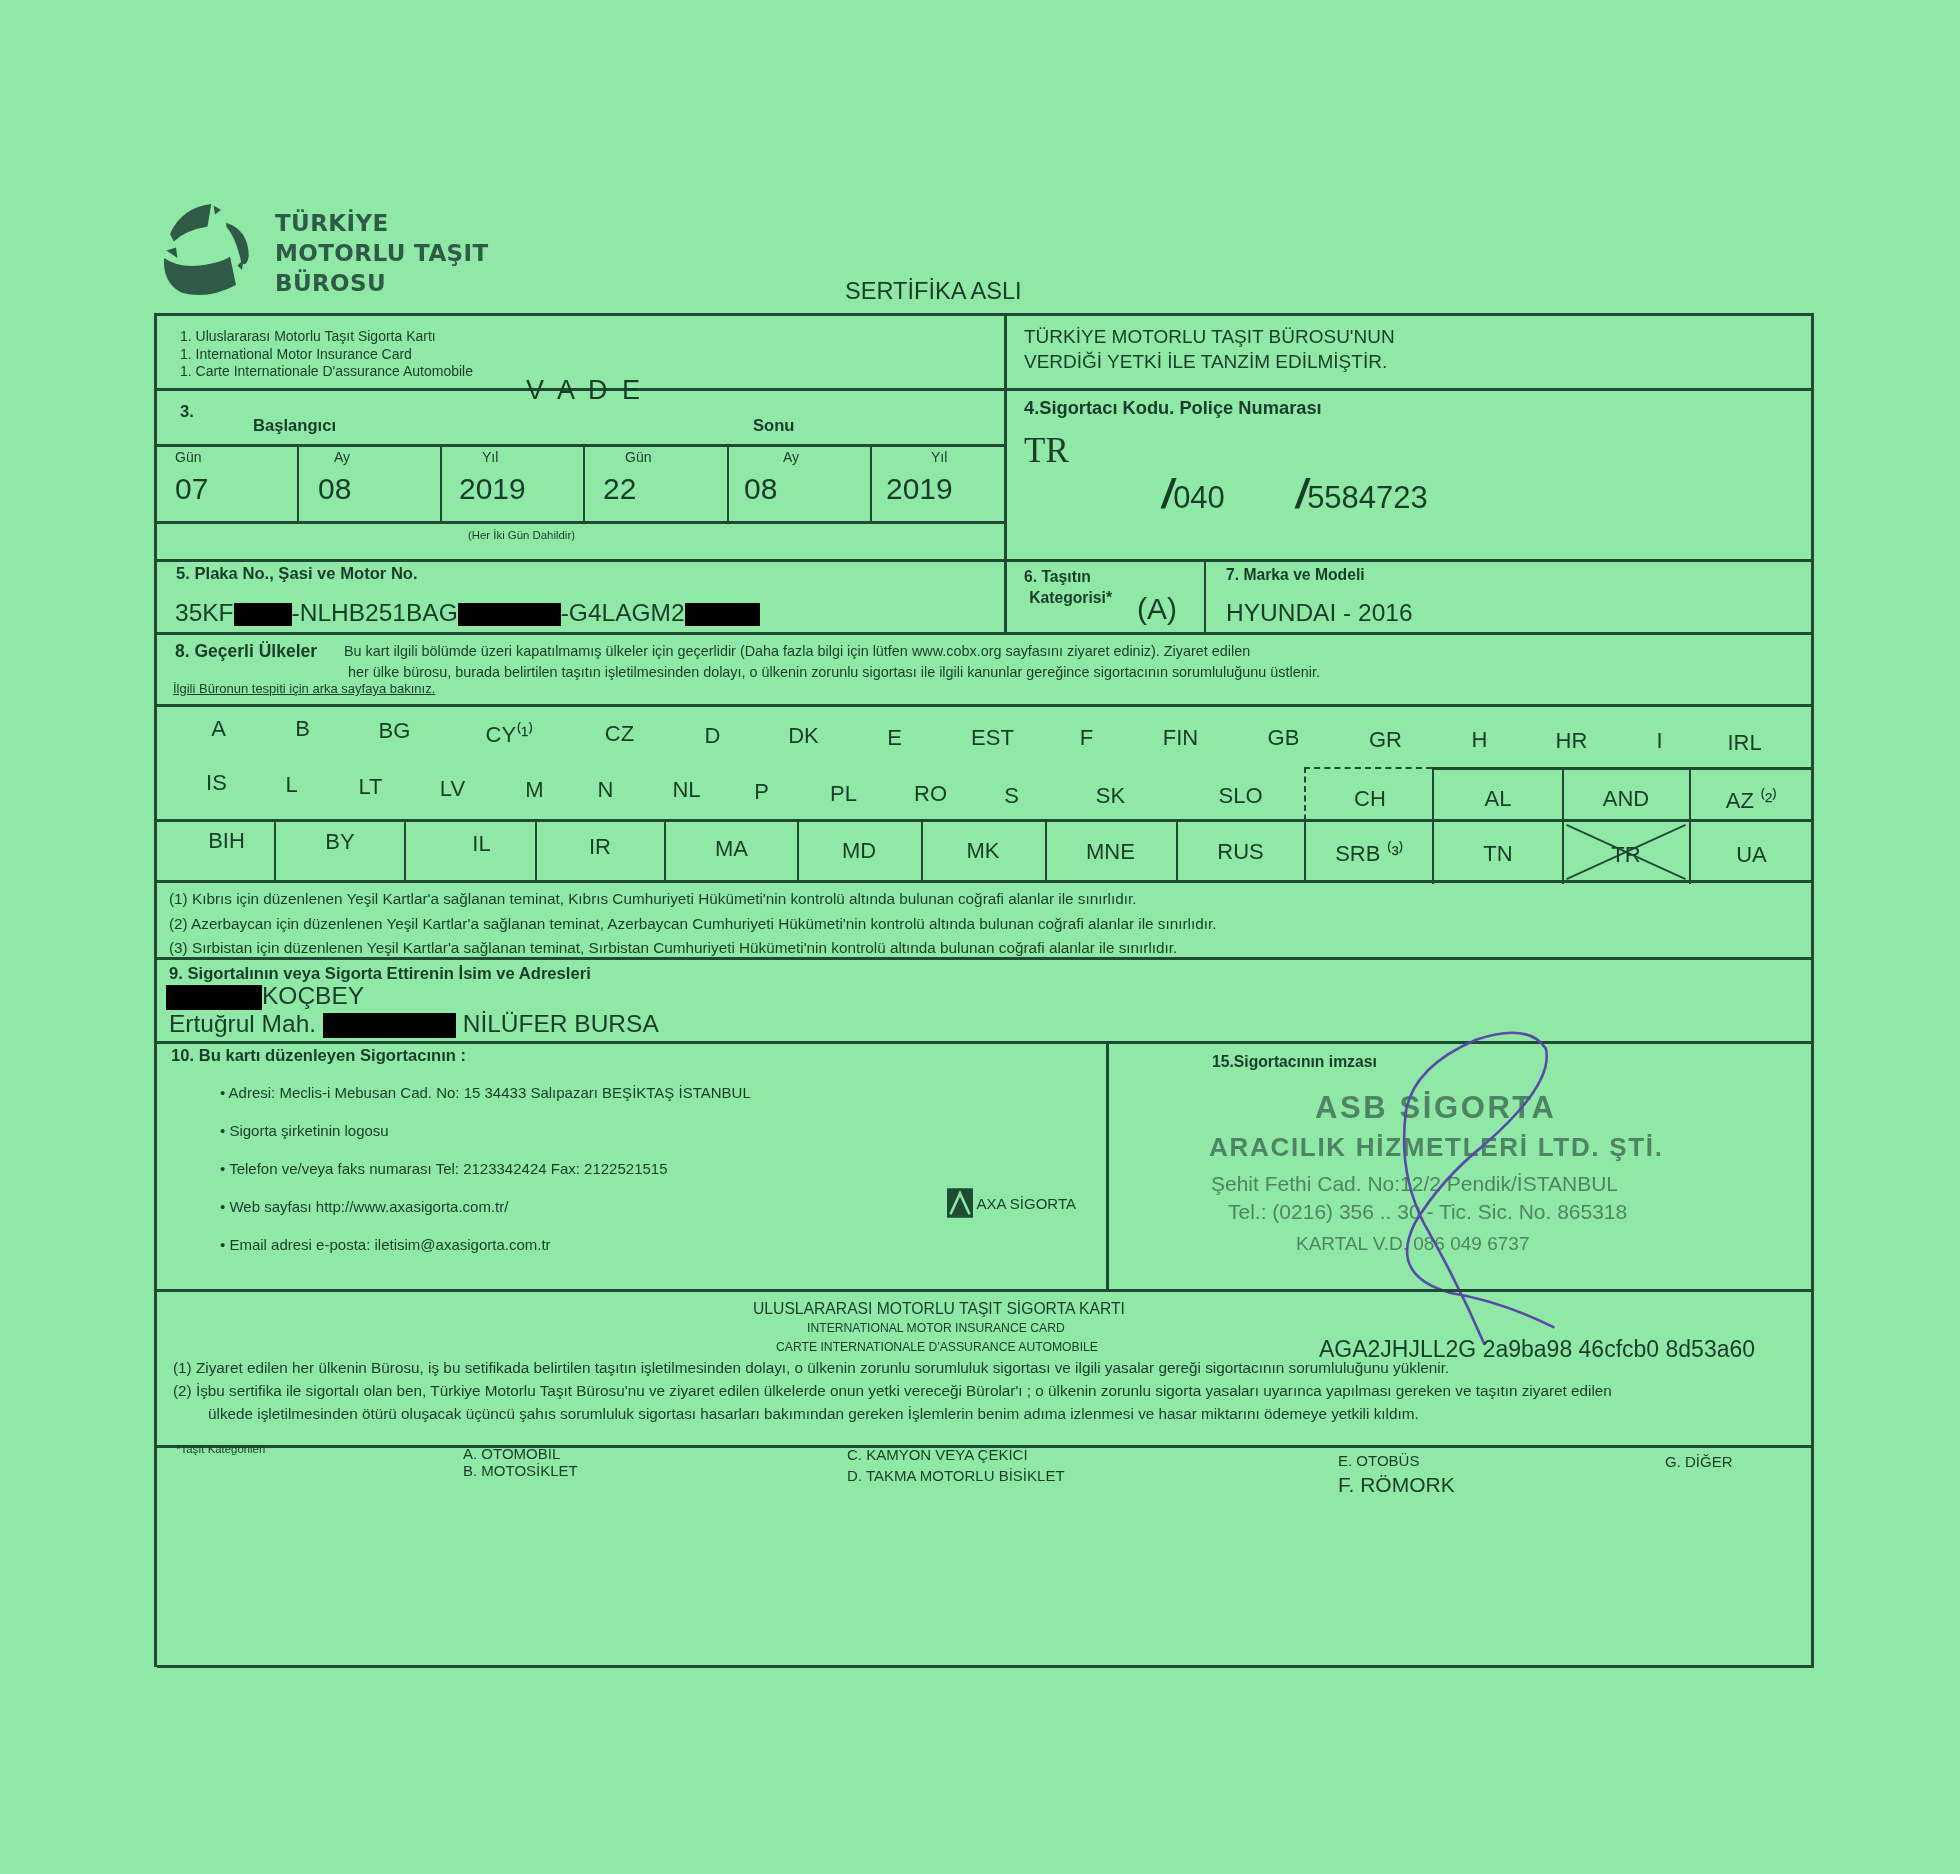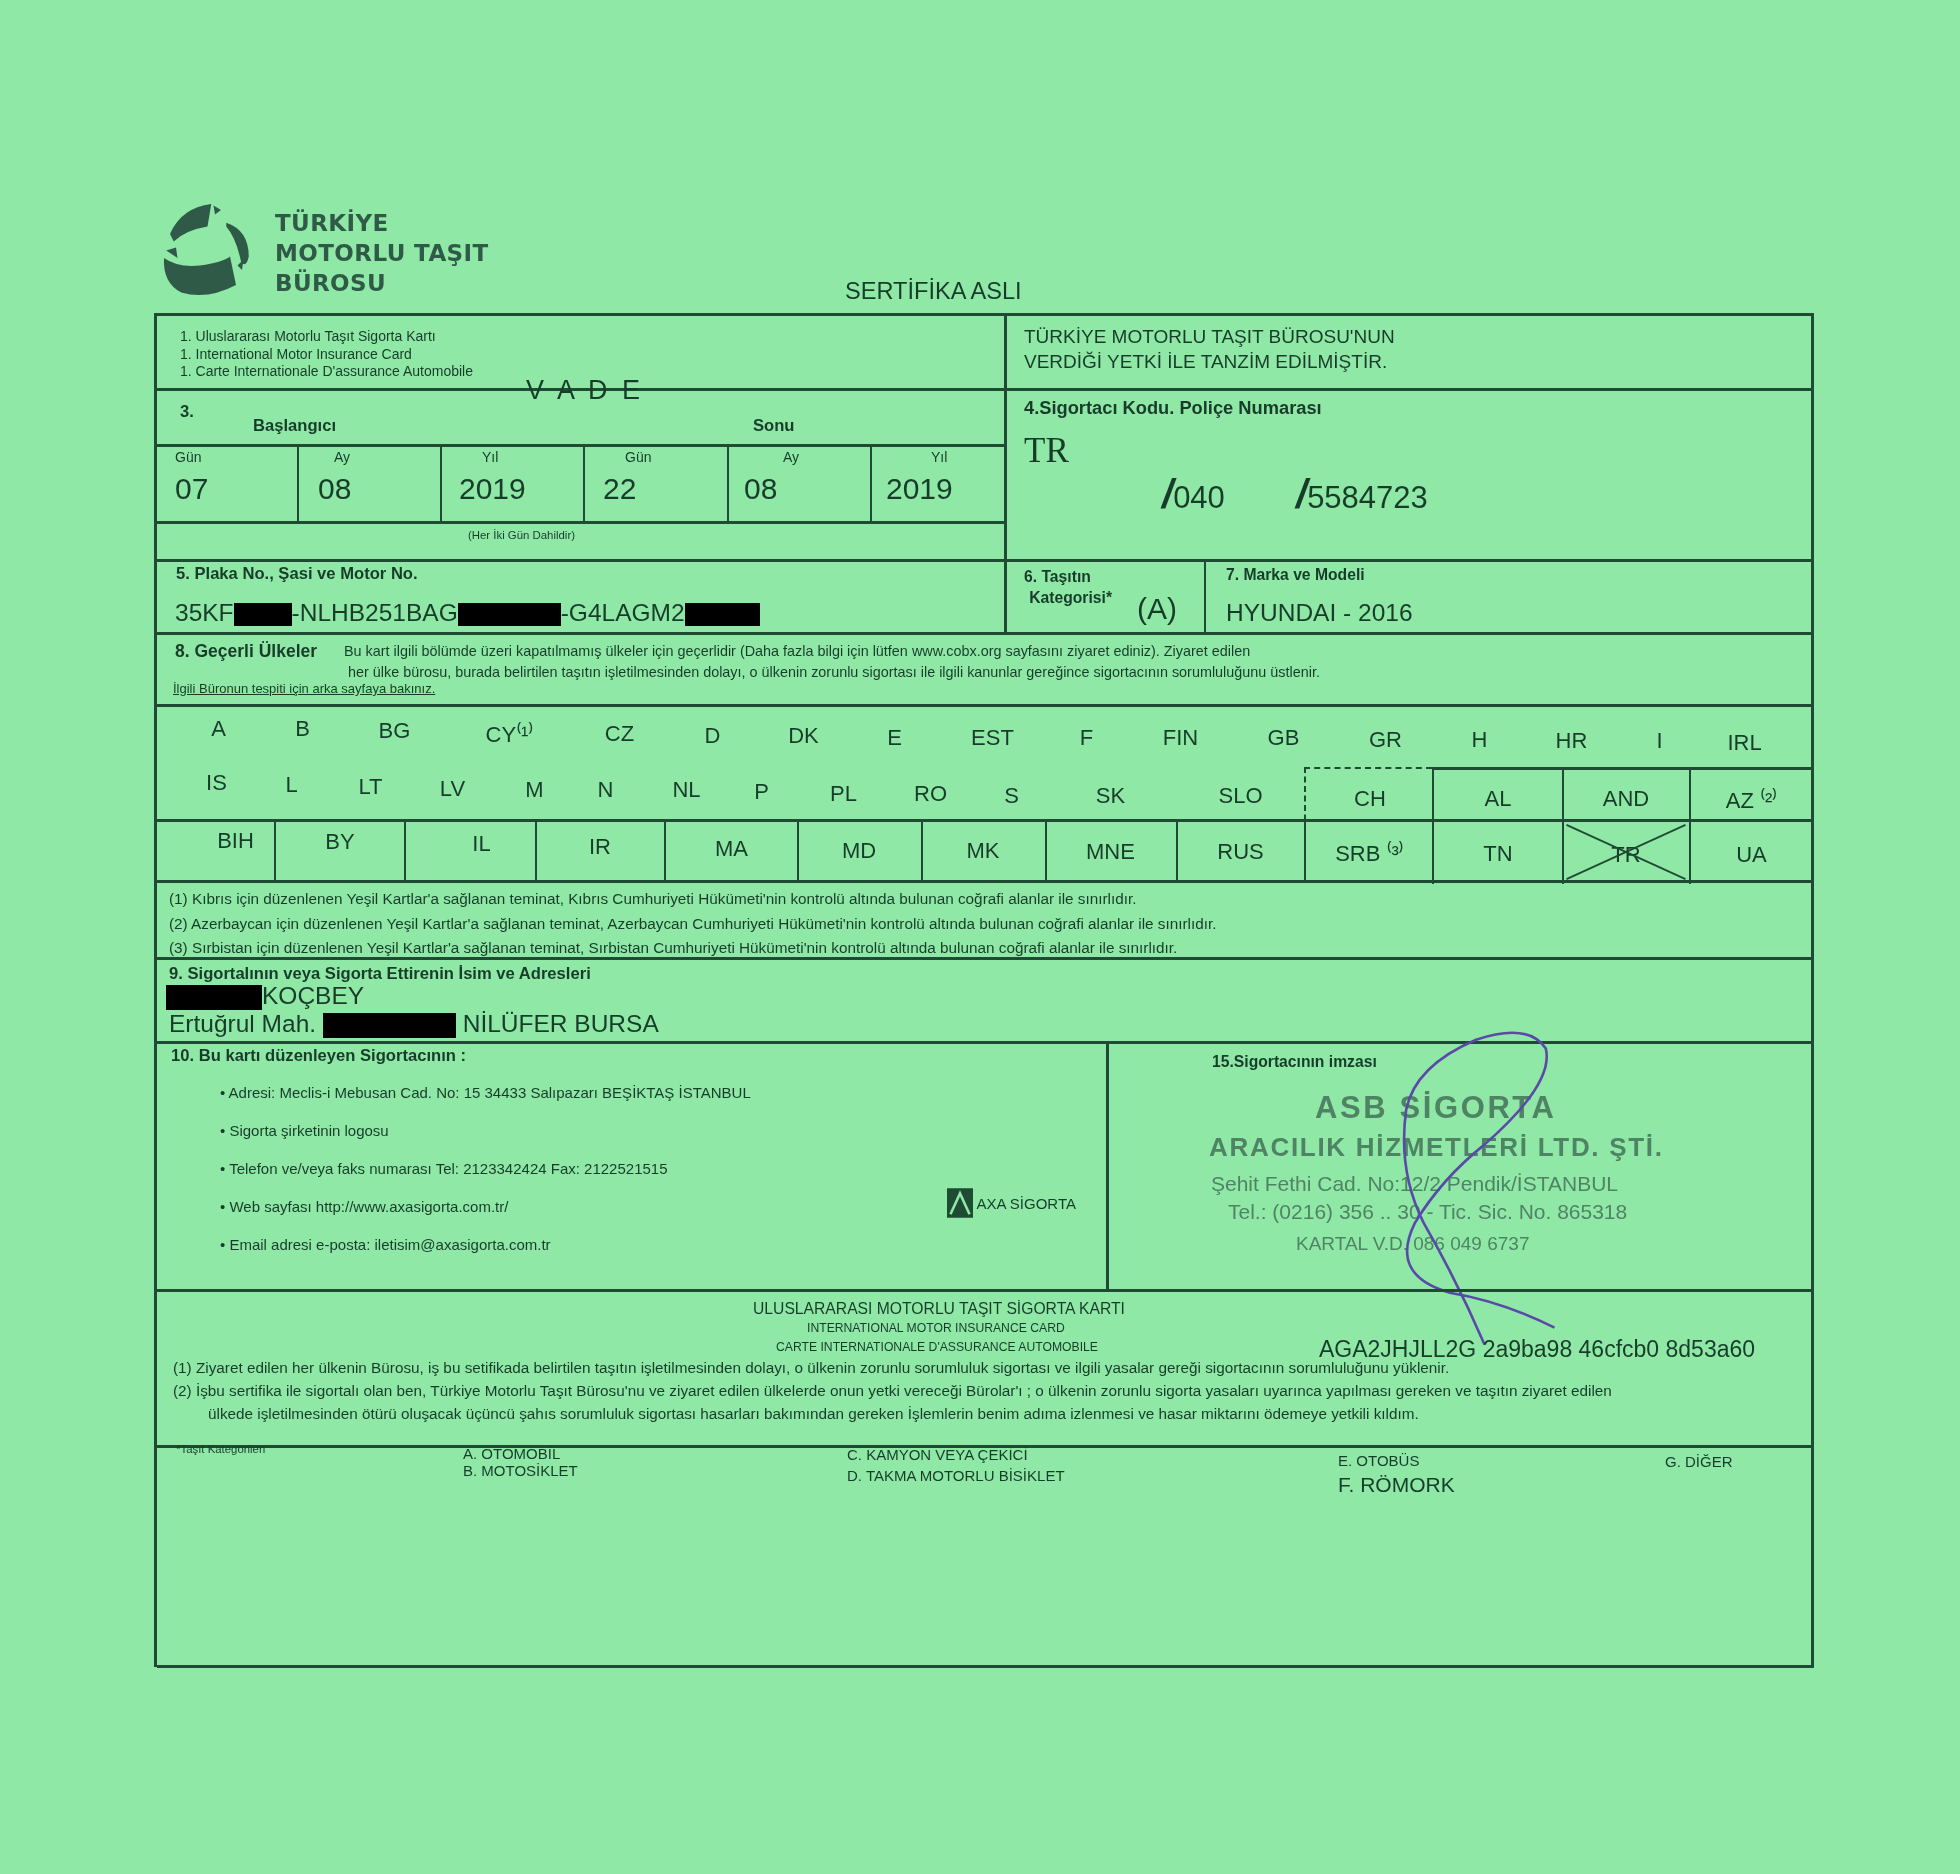--- a/index.html
+++ b/index.html
@@ -186,21 +186,21 @@
 <div class="ln" style="left:404px;top:819px;width:1.7px;height:63px;"></div>
 <div class="ln" style="left:535px;top:821px;width:1.7px;height:61px;"></div>
 <div class="ln" style="left:664px;top:821px;width:1.7px;height:61px;"></div>
 <div class="ln" style="left:797px;top:821px;width:1.7px;height:61px;"></div>
 <div class="ln" style="left:921px;top:821px;width:1.7px;height:61px;"></div>
 <div class="ln" style="left:1045px;top:821px;width:1.7px;height:61px;"></div>
 <div class="ln" style="left:1176px;top:821px;width:1.7px;height:61px;"></div>
 <div class="ln" style="left:1304px;top:821px;width:1.7px;height:61px;"></div>
 
 <div>
-  <div class="cell" style="left:164px;top:821px;width:143px;height:40px;">BIH</div>
+  <div class="cell" style="left:155px;top:821px;width:143px;height:40px;">BIH</div>
   <div class="cell" style="left:276px;top:821px;width:128px;height:42px;">BY</div>
   <div class="cell" style="left:405px;top:823px;width:129px;height:42px;padding-left:12px;">IL</div>
   <div class="cell" style="left:536px;top:825px;width:128px;height:44px;">IR</div>
   <div class="cell" style="left:666px;top:826px;width:131px;height:45px;">MA</div>
   <div class="cell" style="left:798px;top:828px;width:122px;height:45px;">MD</div>
   <div class="cell" style="left:922px;top:828px;width:122px;height:45px;">MK</div>
   <div class="cell" style="left:1046px;top:828px;width:129px;height:47px;">MNE</div>
   <div class="cell" style="left:1177px;top:828px;width:127px;height:47px;">RUS</div>
   <div class="cell" style="left:1306px;top:828px;width:127px;height:47px;">SRB ⁽³⁾</div>
   <div class="cell" style="left:1434px;top:830px;width:128px;height:47px;">TN</div>

